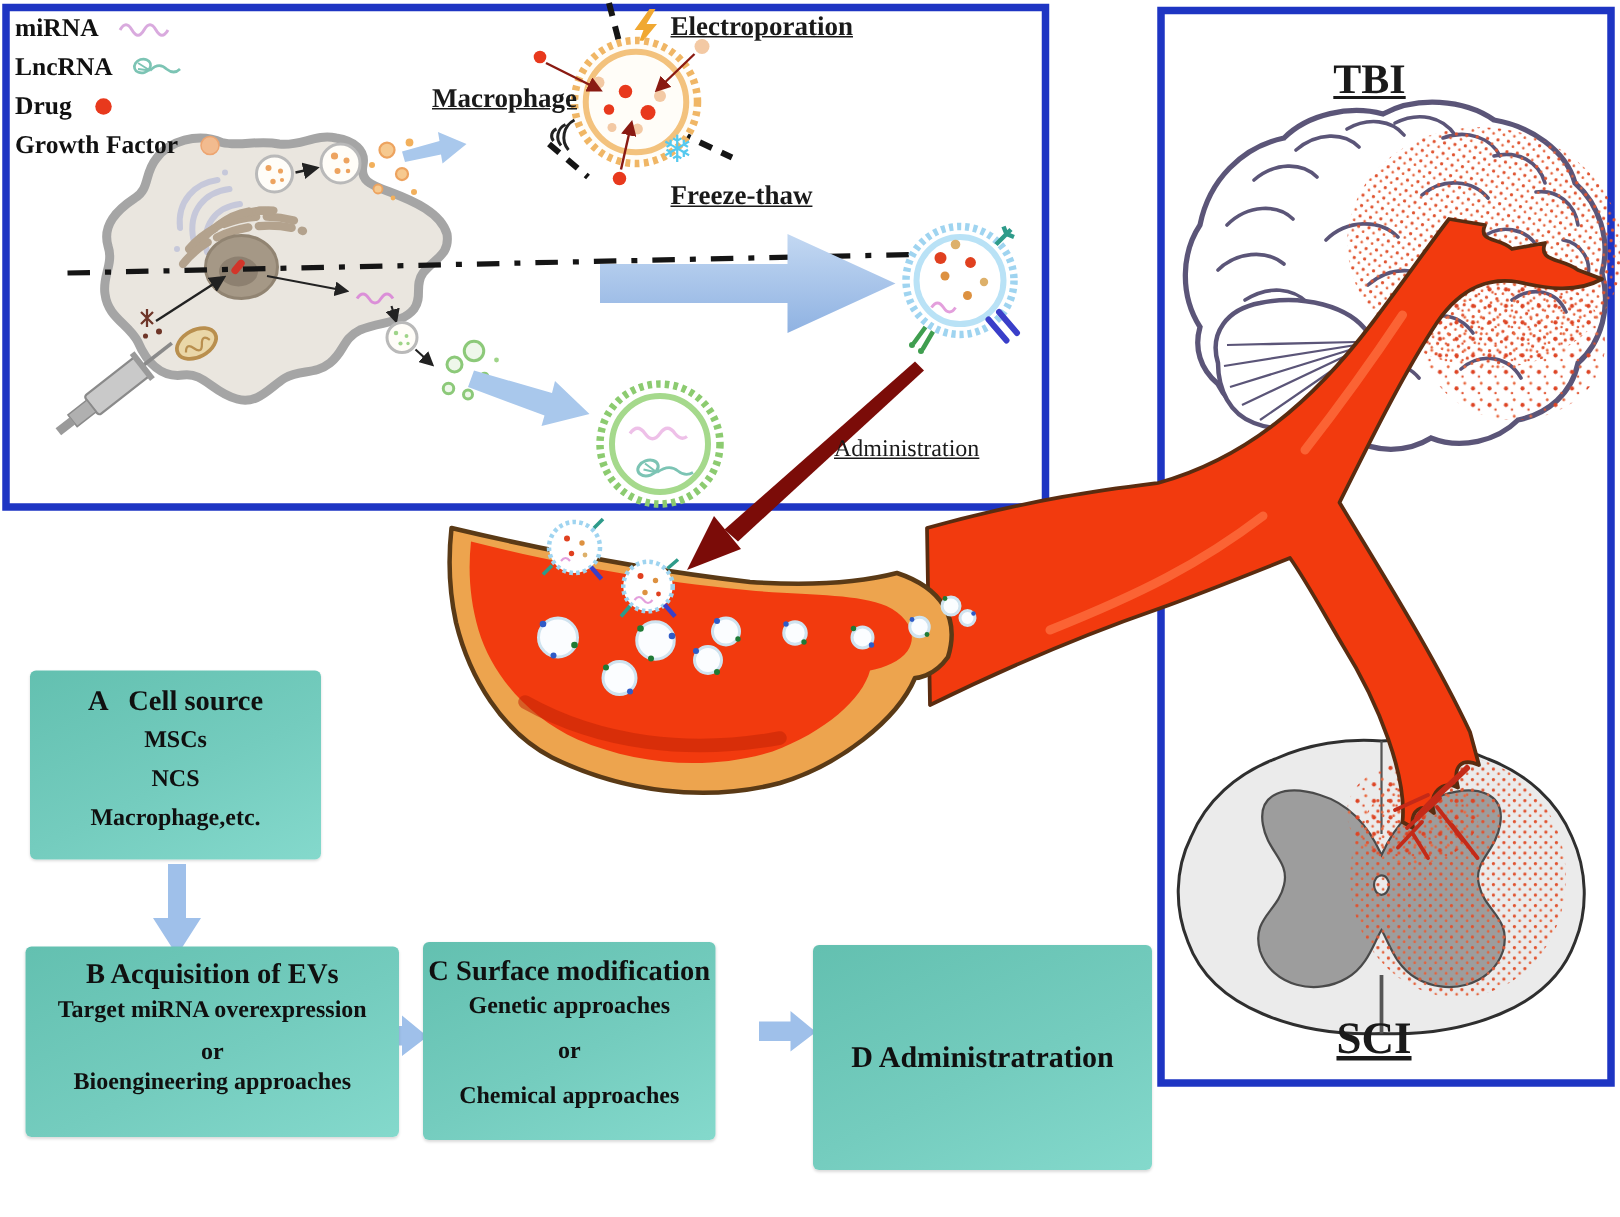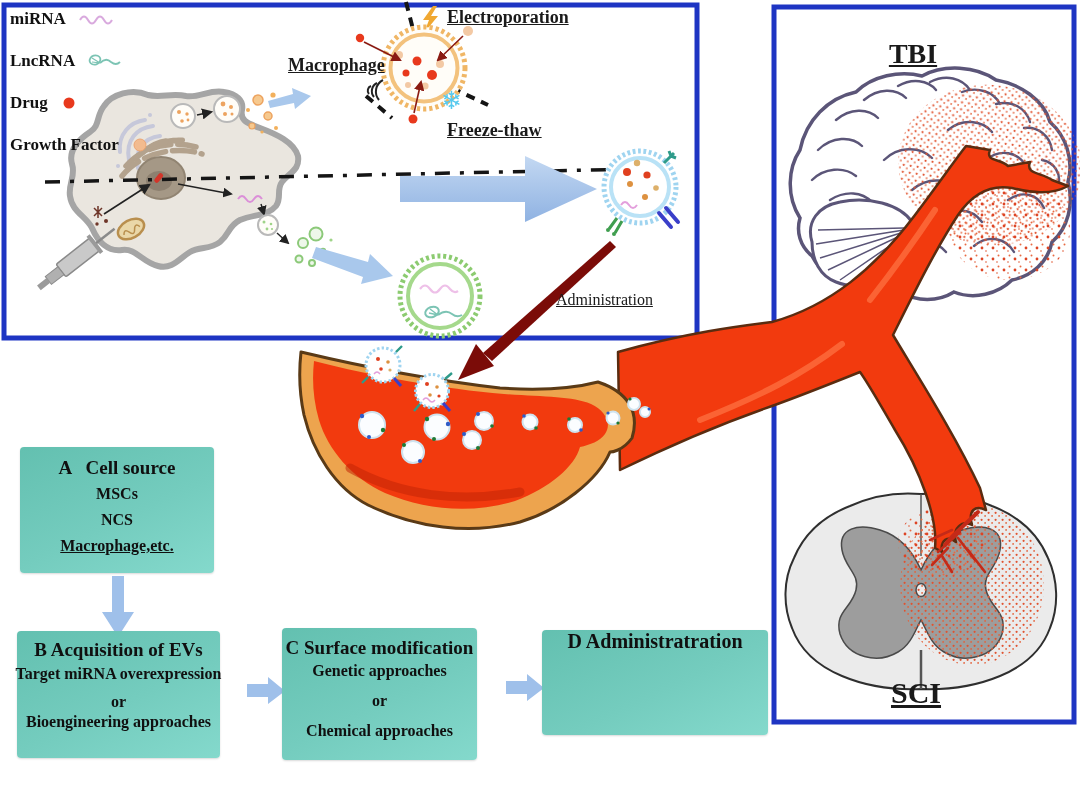--- a/index.html
+++ b/index.html
@@ -1,20 +1,20 @@
 <!DOCTYPE html>
 <html><head>
 <meta charset="utf-8">
 <style>
   html,body{margin:0;padding:0;background:#fff;}
   .canvas{position:relative;width:1080px;height:811px;background:#fff;overflow:hidden;
           font-family:"Liberation Serif","DejaVu Serif",serif;color:#111;}
   svg.art{position:absolute;left:0;top:0;z-index:1;}
   .lbl{position:absolute;z-index:3;font-weight:bold;color:#1a1a1a;white-space:pre;text-decoration:underline;}
-  .legend{position:absolute;left:10px;top:8px;z-index:3;display:flex;flex-direction:column;gap:20px;}
+  .legend{position:absolute;left:10px;top:8px;z-index:3;display:flex;flex-direction:column;gap:4px;}
   .legend-row{display:flex;align-items:center;gap:12px;height:22px;}
   .legend-row .txt{font-weight:bold;font-size:17px;}
   .flowbox{position:absolute;z-index:3;border-radius:4px;
            background:linear-gradient(155deg,#63c0b0 0%,#74ccbe 55%,#84d9cc 100%);
            box-shadow:0 1px 2px rgba(0,0,0,.15);
            display:flex;flex-direction:column;align-items:center;color:#101010;}
   .flowbox .title{font-weight:bold;font-size:19px;margin-top:10px;white-space:pre;}
   .flowbox .item{font-weight:bold;font-size:16px;white-space:pre;}
   .snow{position:absolute;z-index:3;font-size:25px;line-height:1;}
 </style>
@@ -391,34 +391,34 @@
 <div class="lbl" style="left:447px;top:120px;font-size:18px;">Freeze-thaw</div>
 <div class="snow" style="left:441px;top:88px;color:#55c9ef;">❄</div>
 <div class="lbl" style="left:556px;top:291px;font-size:16px;font-weight:400;">Administration</div>
 <div class="lbl" style="left:913px;top:38px;font-size:28px;transform:translateX(-50%);">TBI</div>
 <div class="lbl" style="left:916px;top:676px;font-size:30px;transform:translateX(-50%);">SCI</div>
 
 <div class="flowbox" style="left:20px;top:447px;width:194px;height:126px;">
   <div class="title">A   Cell source</div>
   <div class="item" style="margin-top:6px;">MSCs</div>
   <div class="item" style="margin-top:8px;">NCS</div>
-  <div class="item" style="margin-top:8px;text-decoration:underline;">Macrophage,etc.</div>
-</div>
-
-<div class="flowbox" style="left:17px;top:631px;width:203px;height:127px;">
+  <div class="item" style="margin-top:8px;">Macrophage,etc.</div>
+</div>
+
+<div class="flowbox" style="left:17px;top:631px;width:249px;height:127px;">
   <div class="title" style="margin-top:8px;">B Acquisition of EVs</div>
   <div class="item" style="margin-top:4px;">Target miRNA overexpression</div>
   <div class="item" style="margin-top:10px;">or</div>
   <div class="item" style="margin-top:2px;">Bioengineering approaches</div>
 </div>
 
 <div class="flowbox" style="left:282px;top:628px;width:195px;height:132px;">
   <div class="title" style="margin-top:9px;">C Surface modification</div>
   <div class="item" style="margin-top:3px;">Genetic approaches</div>
   <div class="item" style="margin-top:12px;">or</div>
   <div class="item" style="margin-top:12px;">Chemical approaches</div>
 </div>
 
-<div class="flowbox" style="left:542px;top:630px;width:226px;height:105px;">
+<div class="flowbox" style="left:542px;top:630px;width:226px;height:150px;justify-content:center;">
   <div class="title" style="margin-top:0;font-size:20px;">D Administratration</div>
 </div>
 
 </div>
 
 </body></html>

